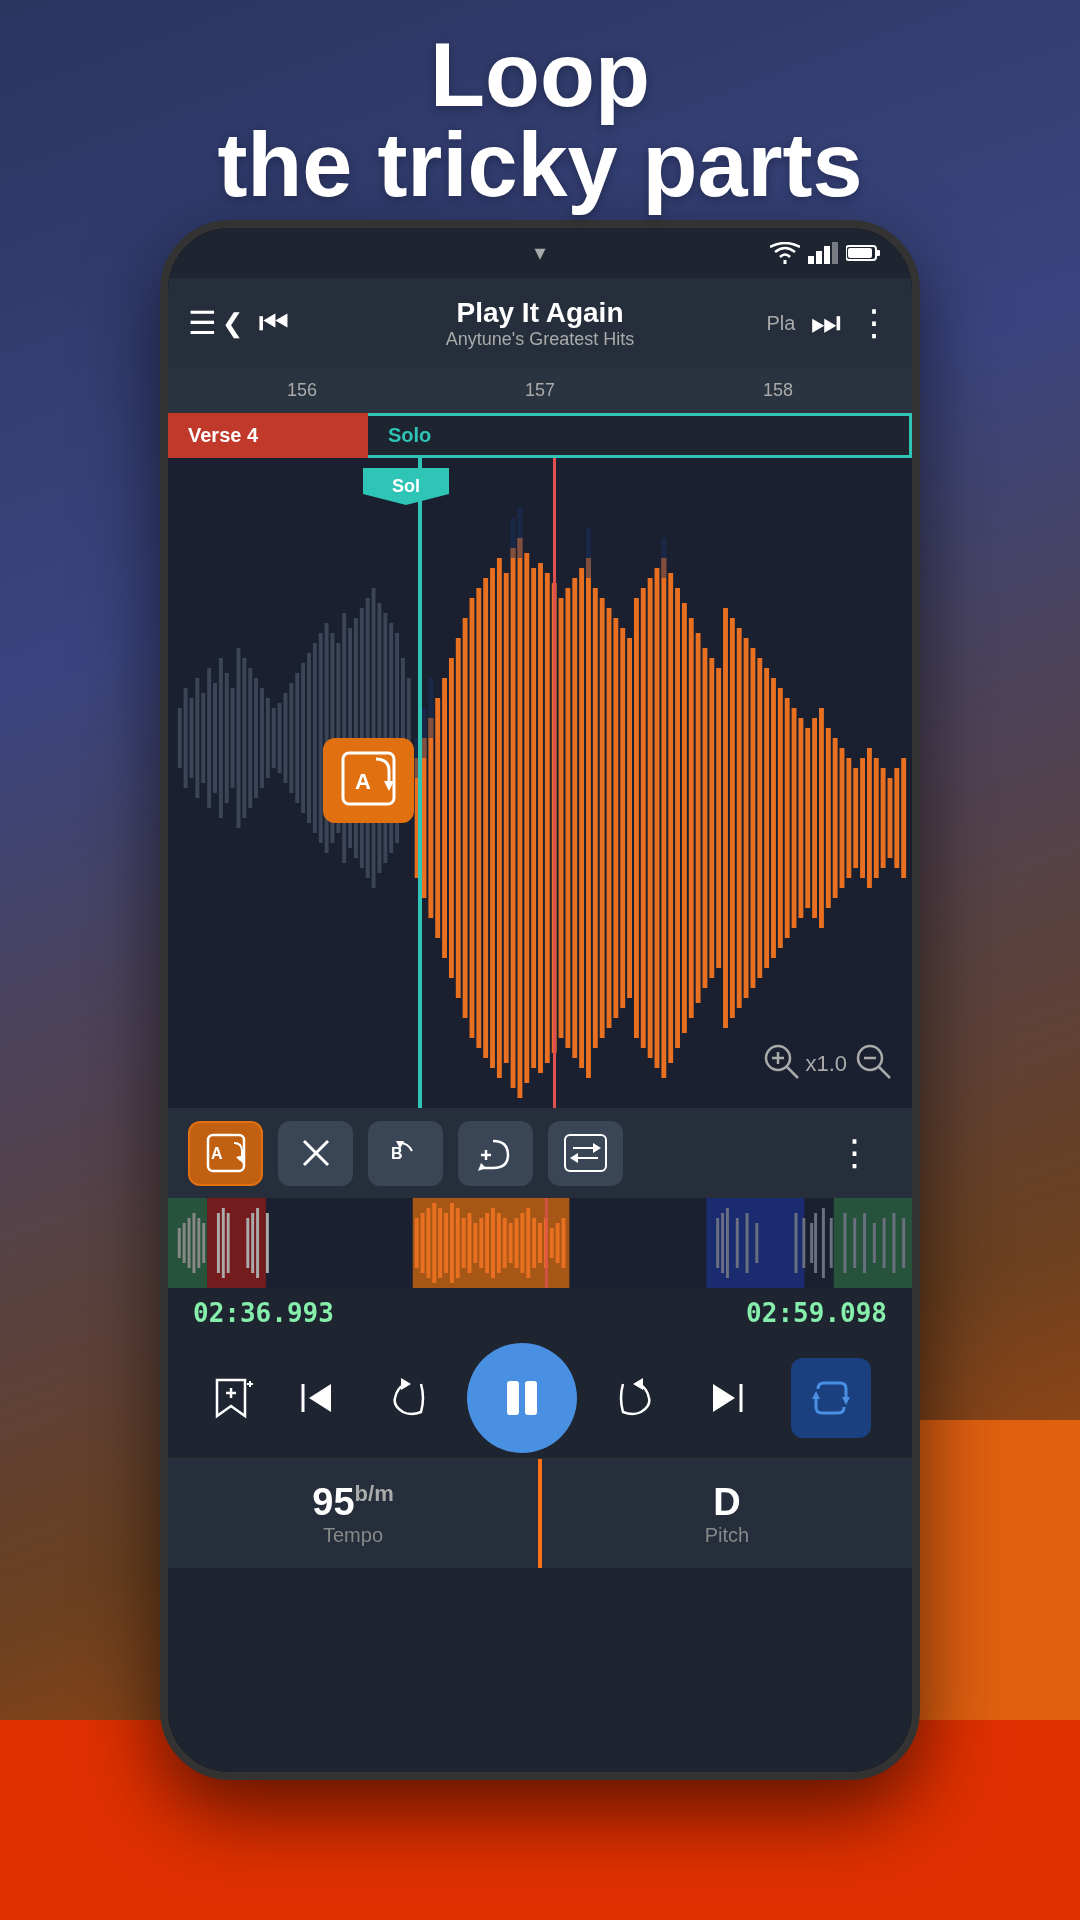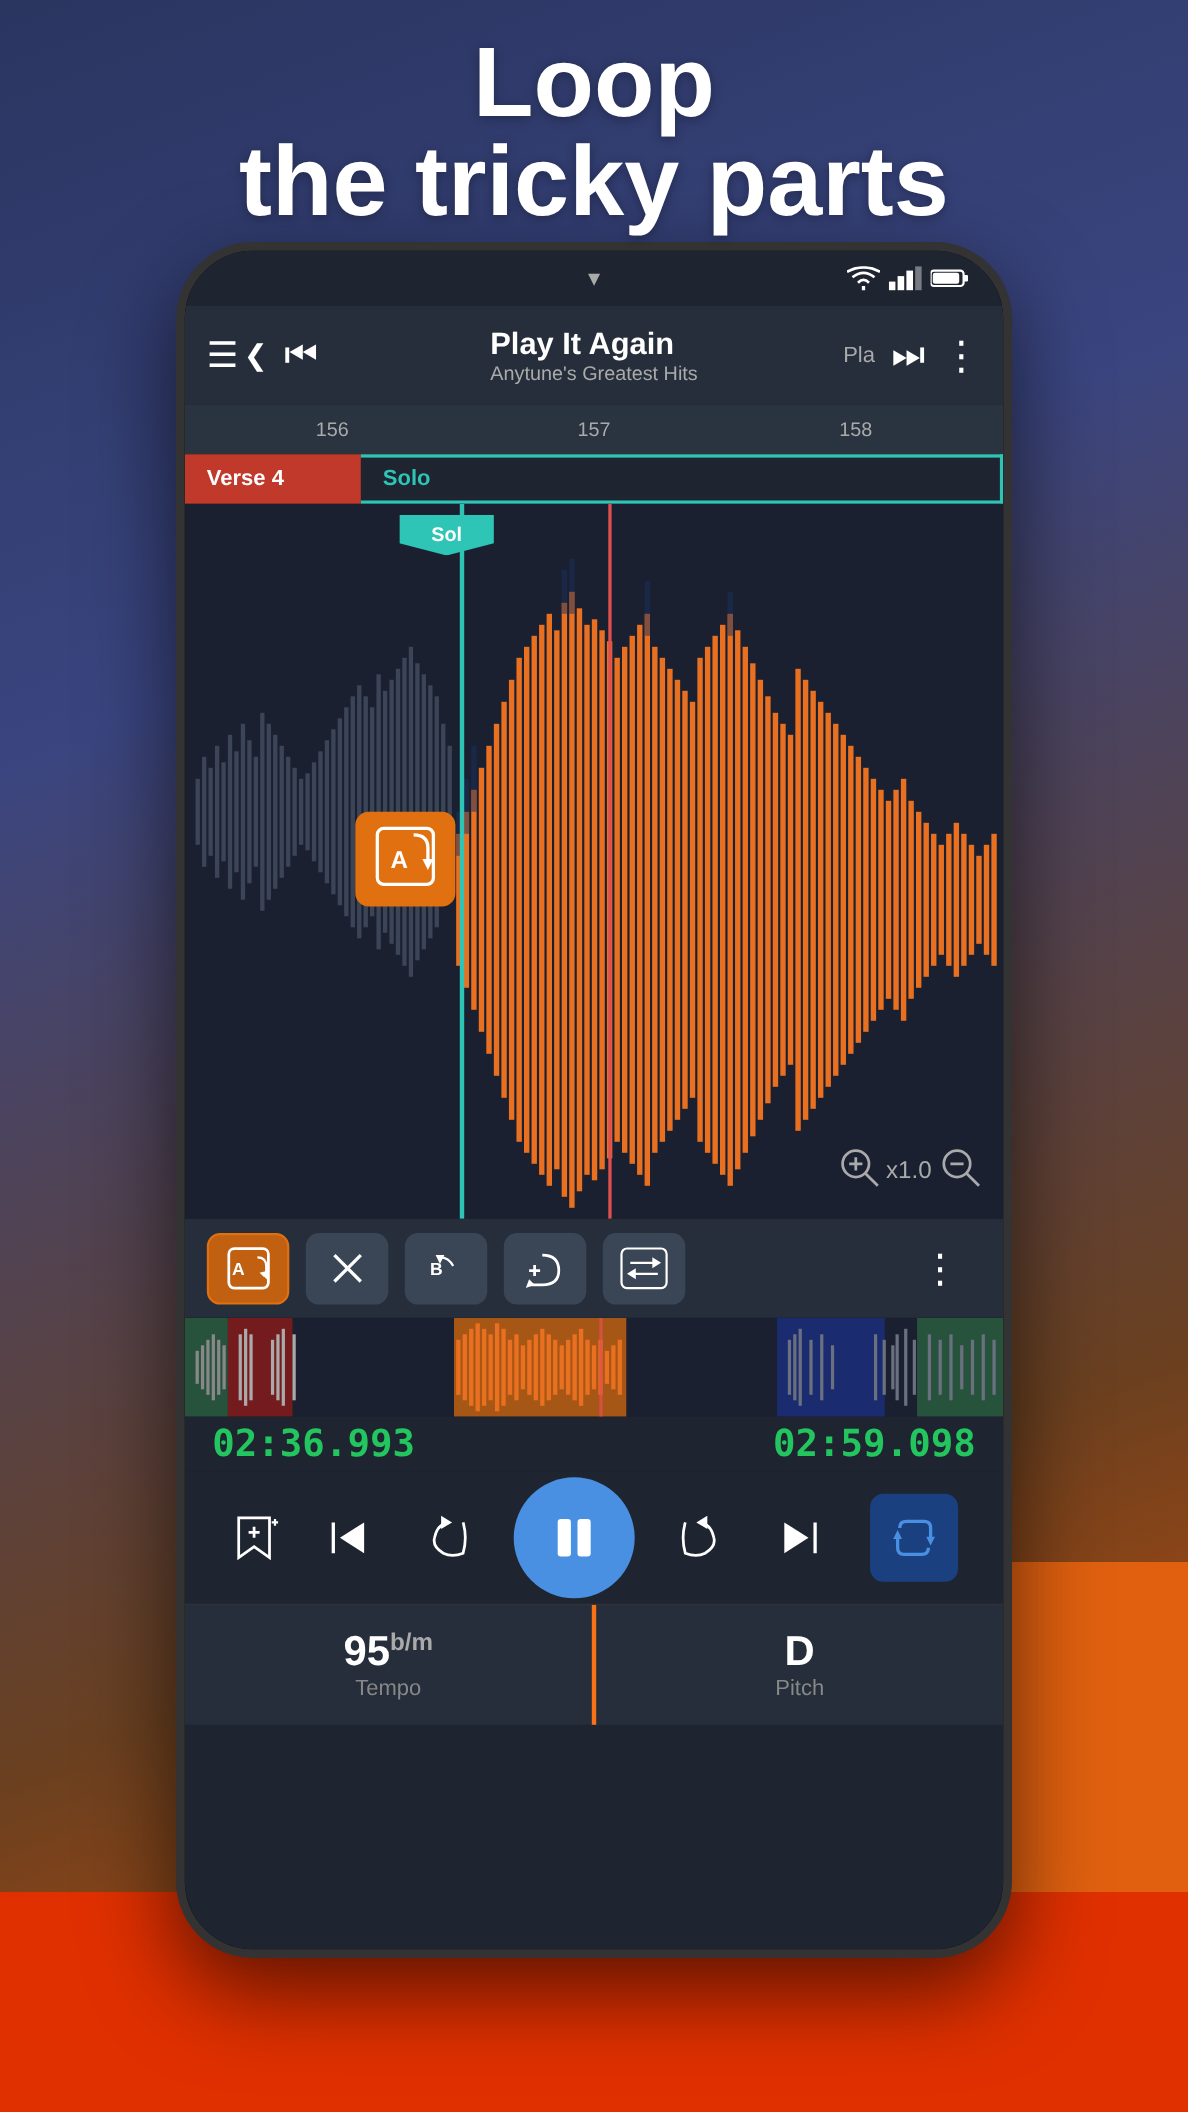--- a/index.html
+++ b/index.html
@@ -104,21 +104,21 @@
     }
     .nav-left {
       display: flex;
       align-items: center;
       gap: 15px;
     }
     .nav-center {
       position: absolute;
       left: 50%;
       transform: translateX(-50%);
-      text-align: left;
+      text-align: center;
     }
     .nav-right {
       margin-left: auto;
       display: flex;
       align-items: center;
       gap: 15px;
     }
     .nav-title {
       color: white;
       font-size: 28px;
@@ -154,21 +154,21 @@
       background: #1e2530;
     }
     .section-verse {
       background: #c0392b;
       color: white;
       font-size: 20px;
       font-weight: 600;
       padding: 0 20px;
       display: flex;
       align-items: center;
-      width: 160px;
+      width: 200px;
     }
     .section-solo {
       background: transparent;
       color: #2ec4b6;
       font-size: 20px;
       font-weight: 600;
       padding: 0 20px;
       display: flex;
       align-items: center;
       flex: 1;
@@ -310,22 +310,22 @@
     
     .time-display {
       height: 50px;
       background: #1e2530;
       display: flex;
       align-items: center;
       justify-content: space-between;
       padding: 0 25px;
     }
     .time-text {
-      color: #22c55e;
-      font-size: 34px;
+      color: #86efac;
+      font-size: 26px;
       font-family: monospace;
       font-weight: 600;
       text-align: right;
     }
 
     
     .playback-controls {
       height: 120px;
       background: #1e2530;
       display: flex;

